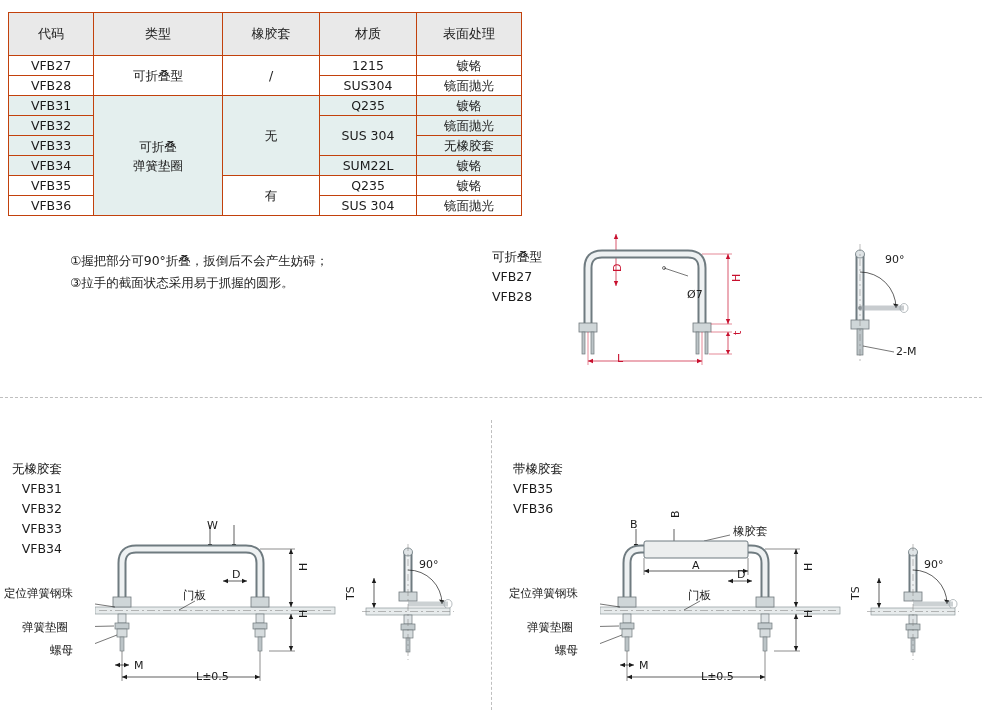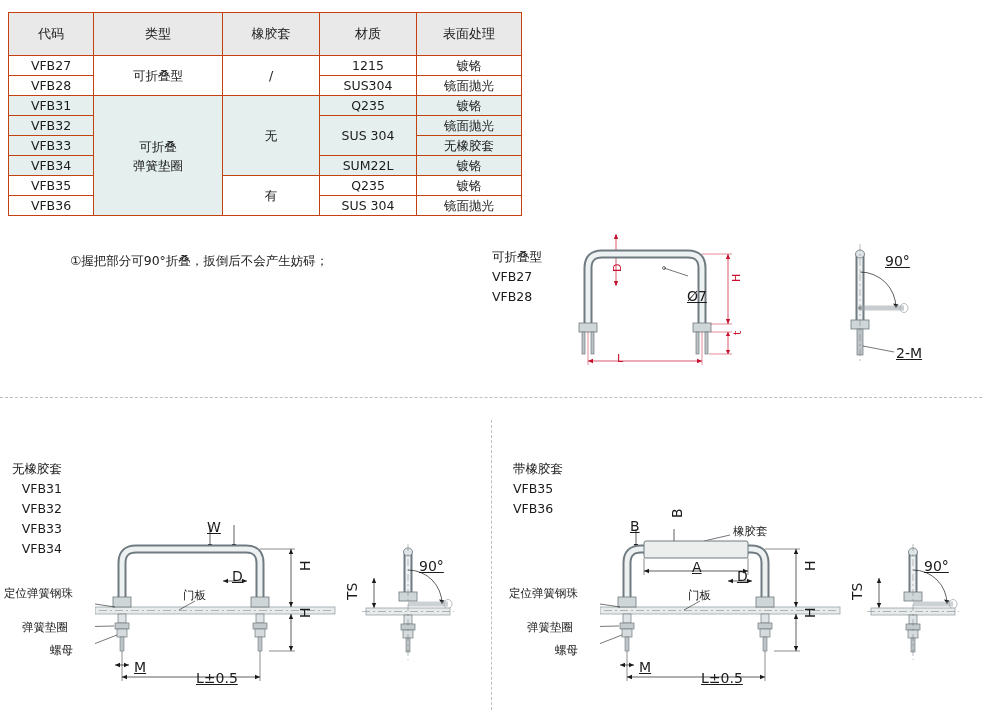--- a/index.html
+++ b/index.html
@@ -79,24 +79,23 @@
     white-space: nowrap;
   }
   .dim {
     position: absolute;
     font-size: 11px;
     color: #c8102e;
     white-space: nowrap;
   }
   .dim-dark {
     position: absolute;
-    font-size: 14px;
+    font-size: 11px;
     color: #1b1b1b;
     white-space: nowrap;
-    text-decoration: underline;
   }
   .lbl {
     position: absolute;
     font-size: 11.5px;
     color: #1b1b1b;
     white-space: nowrap;
   }
   .rot {
     transform: rotate(-90deg);
     transform-origin: left top;
@@ -164,20 +163,21 @@
     <tr>
       <td>VFB36</td>
       <td>SUS 304</td>
       <td>镜面抛光</td>
     </tr>
   </tbody>
 </table>
 
 <div class="features">
   <div>①握把部分可90°折叠，扳倒后不会产生妨碍；</div>
+  <div>③拉手的截面状态采用易于抓握的圆形。</div>
 </div>
 
 <div class="draw-title" style="left:492px; top:247px;">
   <div>可折叠型</div>
   <div>VFB27</div>
   <div>VFB28</div>
 </div>
 
 <div class="svgbox" style="left:560px; top:228px;">
 <svg width="230" height="145" viewBox="0 0 230 145">

